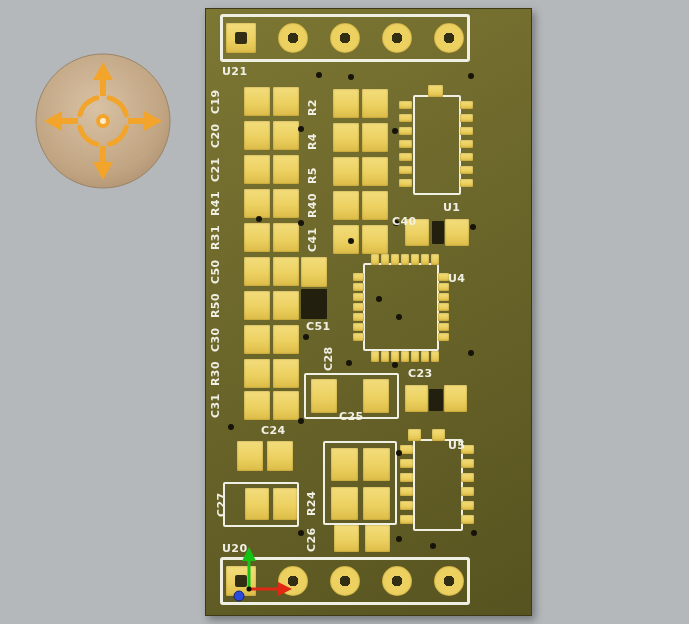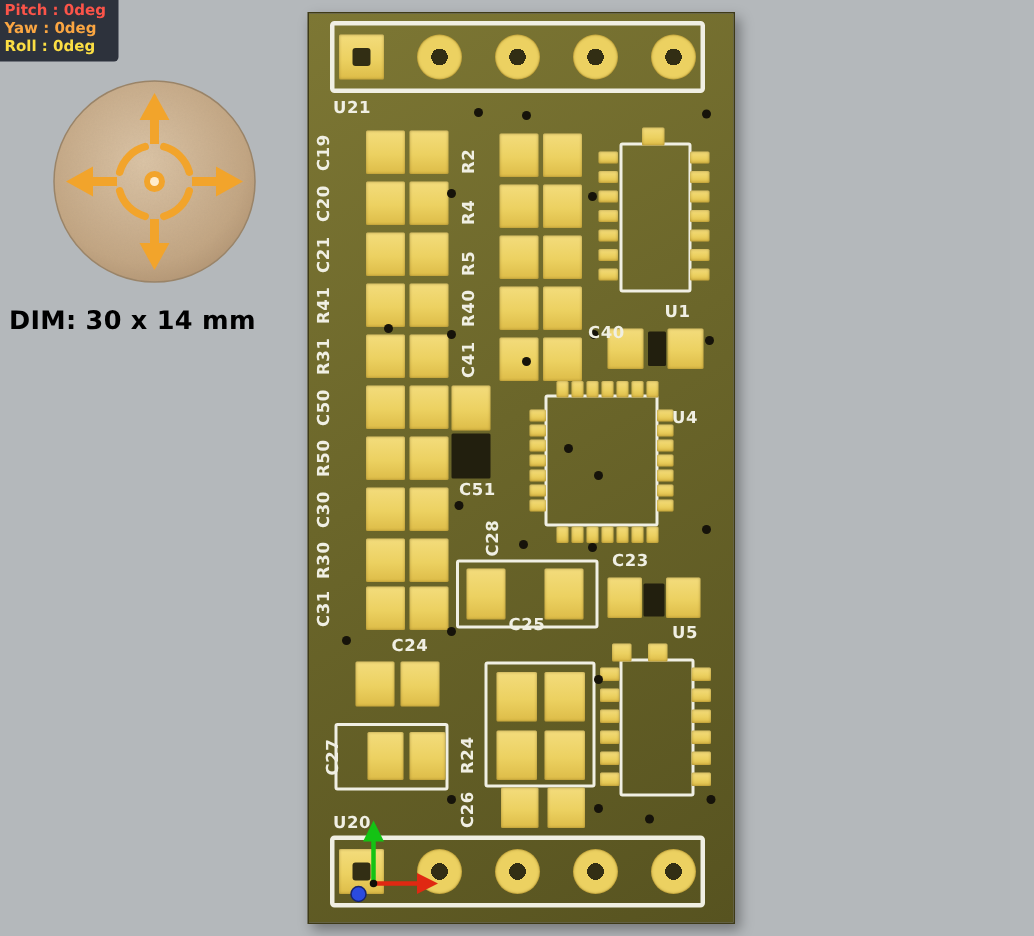--- a/index.html
+++ b/index.html
@@ -14,21 +14,21 @@
          border-radius:0 0 3px 0; }
   .hud .pitch { color:var(--pitch,#ff4f43); }
   .hud .yaw   { color:var(--yaw,#ffa63c); }
   .hud .roll  { color:var(--roll,#ffe13e); }
 
   .compass { position:absolute; left:32px; top:50px; width:142px; height:142px; cursor:pointer; }
 
   .dim { position:absolute; left:6px; top:204px; font-size:17px; font-weight:bold; color:#000; letter-spacing:.2px; }
 
   
-  .pcb { position:absolute; left:205px; top:8px; width:285px; height:608px;
+  .pcb { position:absolute; left:205px; top:8px; width:327px; height:608px;
          background:linear-gradient(150deg,#7d7734 0%, var(--board,#6b662a) 45%, #575320 100%);
          border:1px solid #3e3a17; box-shadow:3px 4px 8px rgba(0,0,0,.35); }
   .pcb > *, #pcb-parts > * { position:absolute; }
 
   .outline { border:2px solid var(--silk,#f0efe3); border-radius:2px; background:transparent; }
   .outline.conn { border-width:3px; border-radius:3px; }
 
   .pad  { background:linear-gradient(180deg,#f3dc7c, var(--pad,#ecd161) 55%, #ddbc48);
           border-radius:1px; box-shadow:inset 0 0 2px rgba(110,85,20,.55); }
   .pad.dark { background:#221f0e; box-shadow:none; }
@@ -44,25 +44,20 @@
          line-height:12px; height:12px; white-space:nowrap; letter-spacing:.4px; }
   .ref.v { transform:rotate(-90deg); transform-origin:left bottom; }
 
   .gizmo { left:12px; top:532px; width:86px; height:62px; overflow:visible; }
 </style>
 </head>
 <body>
 
 <div class="stage">
 
-  <div class="hud">
-    <div class="pitch">Pitch : 0deg</div>
-    <div class="yaw">Yaw : 0deg</div>
-    <div class="roll">Roll : 0deg</div>
-  </div>
 
   <svg class="compass" viewBox="0 0 142 142">
     <defs>
       <radialGradient id="cg" cx="45%" cy="40%" r="70%">
         <stop offset="0" stop-color="#dcc5a7"></stop>
         <stop offset="0.72" stop-color="#c3a683"></stop>
         <stop offset="1" stop-color="#ab8d6c"></stop>
       </radialGradient>
       <filter id="grain" x="0" y="0" width="100%" height="100%">
         <feTurbulence type="fractalNoise" baseFrequency="0.85" numOctaves="2" stitchTiles="stitch"></feTurbulence>
@@ -93,21 +88,20 @@
         </g>
       <g>
           <line x1="96" y1="71" x2="114" y2="71"></line>
           <polygon points="130,71 112,61 112,81" stroke="none"></polygon>
         </g>
     </g>
     <circle cx="71" cy="71" r="7" fill="#f2a42b"></circle>
     <circle cx="71" cy="71" r="3" fill="#ffeccc"></circle>
   </svg>
 
-  <div class="dim">DIM: 30 x 14 mm</div>
 
   <div class="pcb">
     <div id="pcb-parts" style="position:absolute;left:0;top:0;width:100%;height:100%;">
         <div class="outline conn" style="left: 14px; top: 5px; width: 250px; height: 48px;"></div>
         <div class="outline conn" style="left: 14px; top: 548px; width: 250px; height: 48px;"></div>
         <div class="outline" style="left: 207px; top: 86px; width: 48px; height: 100px;"></div>
         <div class="outline" style="left: 157px; top: 254px; width: 76px; height: 88px;"></div>
         <div class="outline" style="left: 207px; top: 430px; width: 50px; height: 92px;"></div>
         <div class="outline" style="left: 98px; top: 364px; width: 95px; height: 46px;"></div>
         <div class="outline" style="left: 117px; top: 432px; width: 74px; height: 84px;"></div>
@@ -273,21 +267,21 @@
     <div class="ref v" style="left:113px;top:197px">R40</div>
     <div class="ref v" style="left:113px;top:231px">C41</div>
     <div class="ref" style="left:100px;top:312px">C51</div>
     <div class="ref" style="left:186px;top:207px">C40</div>
     <div class="ref" style="left:237px;top:193px">U1</div>
     <div class="ref" style="left:242px;top:264px">U4</div>
     <div class="ref v" style="left:129px;top:350px">C28</div>
     <div class="ref" style="left:202px;top:359px">C23</div>
     <div class="ref" style="left:55px;top:416px">C24</div>
     <div class="ref" style="left:133px;top:402px">C25</div>
-    <div class="ref" style="left:242px;top:407px">U5</div>
+    <div class="ref" style="left:242px;top:431px">U5</div>
     <div class="ref v" style="left:112px;top:495px">R24</div>
     <div class="ref v" style="left:112px;top:531px">C26</div>
     <div class="ref v" style="left:22px;top:496px">C27</div>
     <div class="ref" style="left:16px;top:534px">U20</div>
 
     <svg class="gizmo" viewBox="0 0 86 62">
       <line x1="31" y1="48" x2="31" y2="16" stroke="#14c314" stroke-width="3"></line>
       <polygon points="31,6 24,20 38,20" fill="#14c314"></polygon>
       <line x1="31" y1="48" x2="62" y2="48" stroke="#e02812" stroke-width="3"></line>
       <polygon points="74,48 60,41 60,55" fill="#e02812"></polygon>

